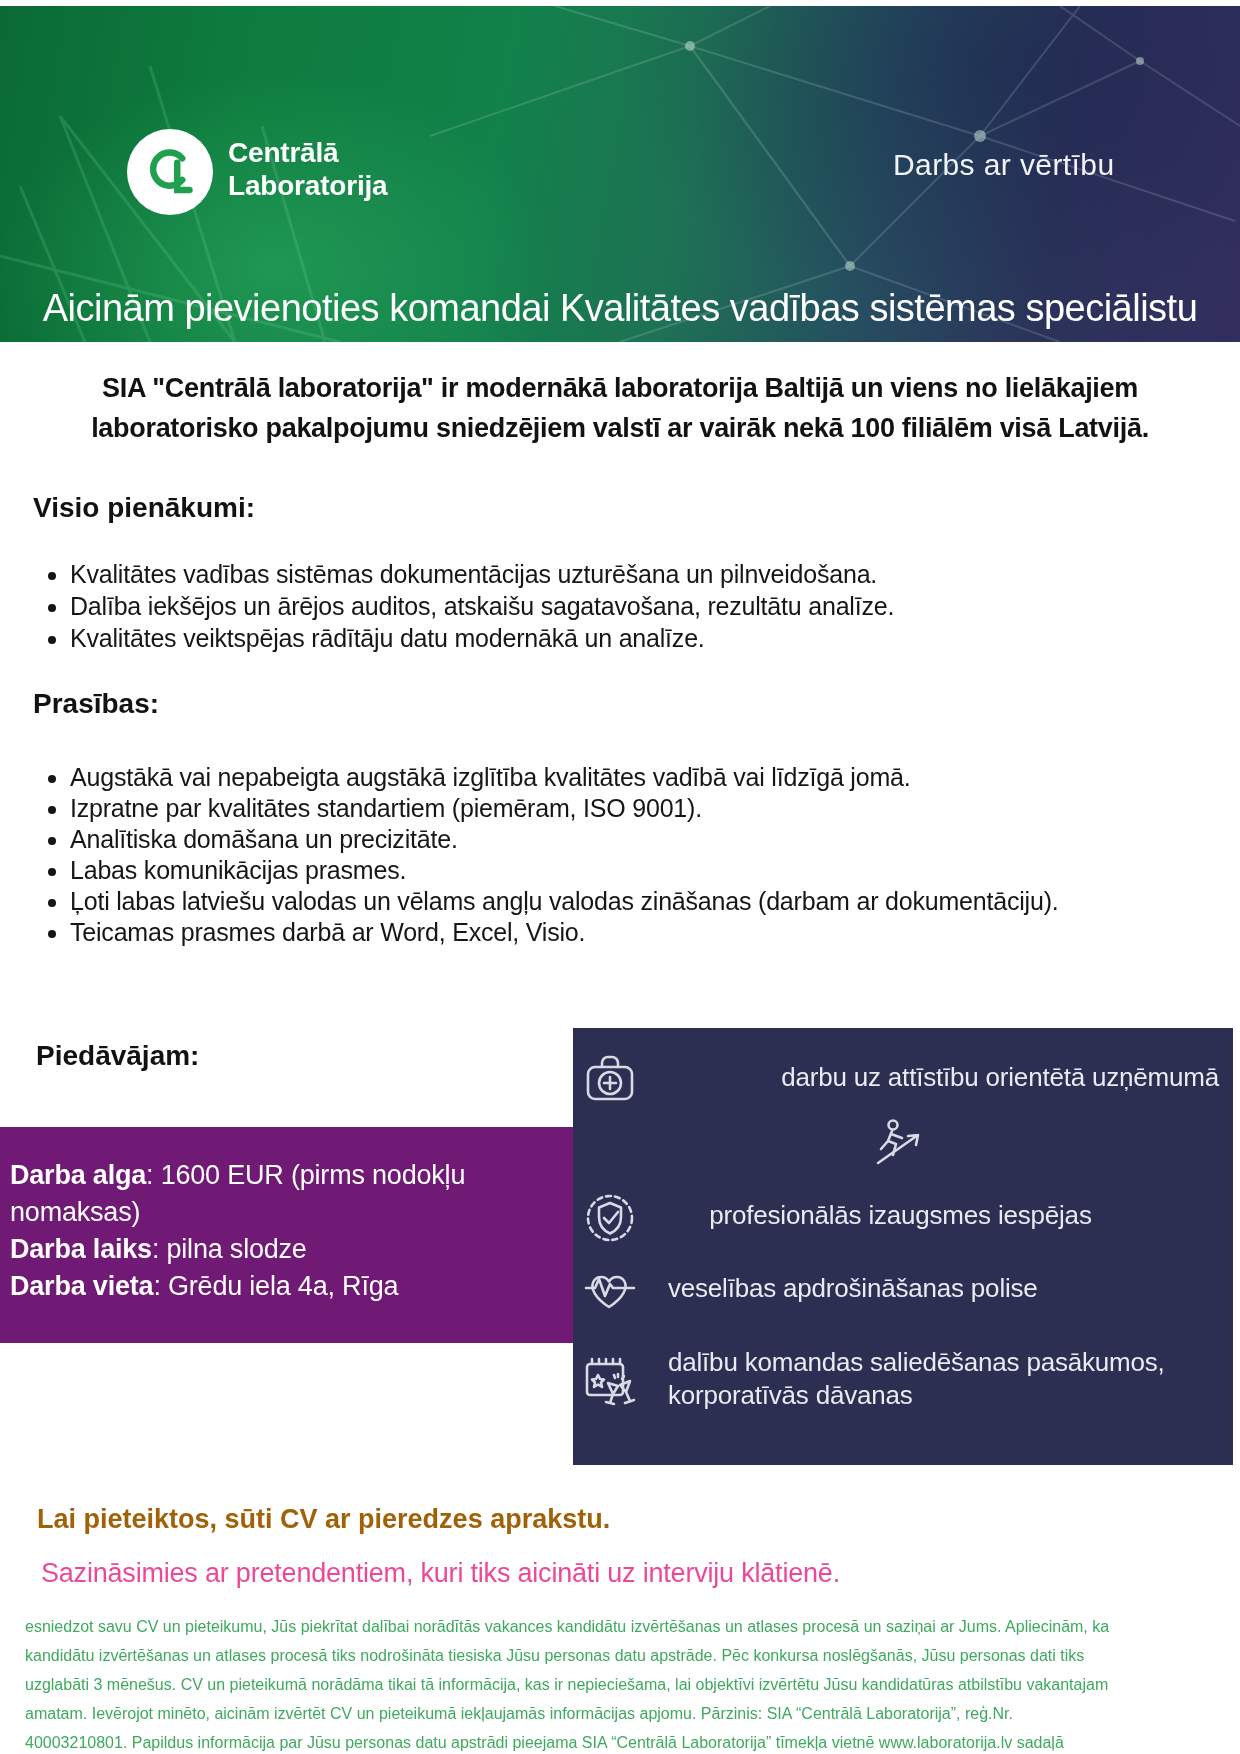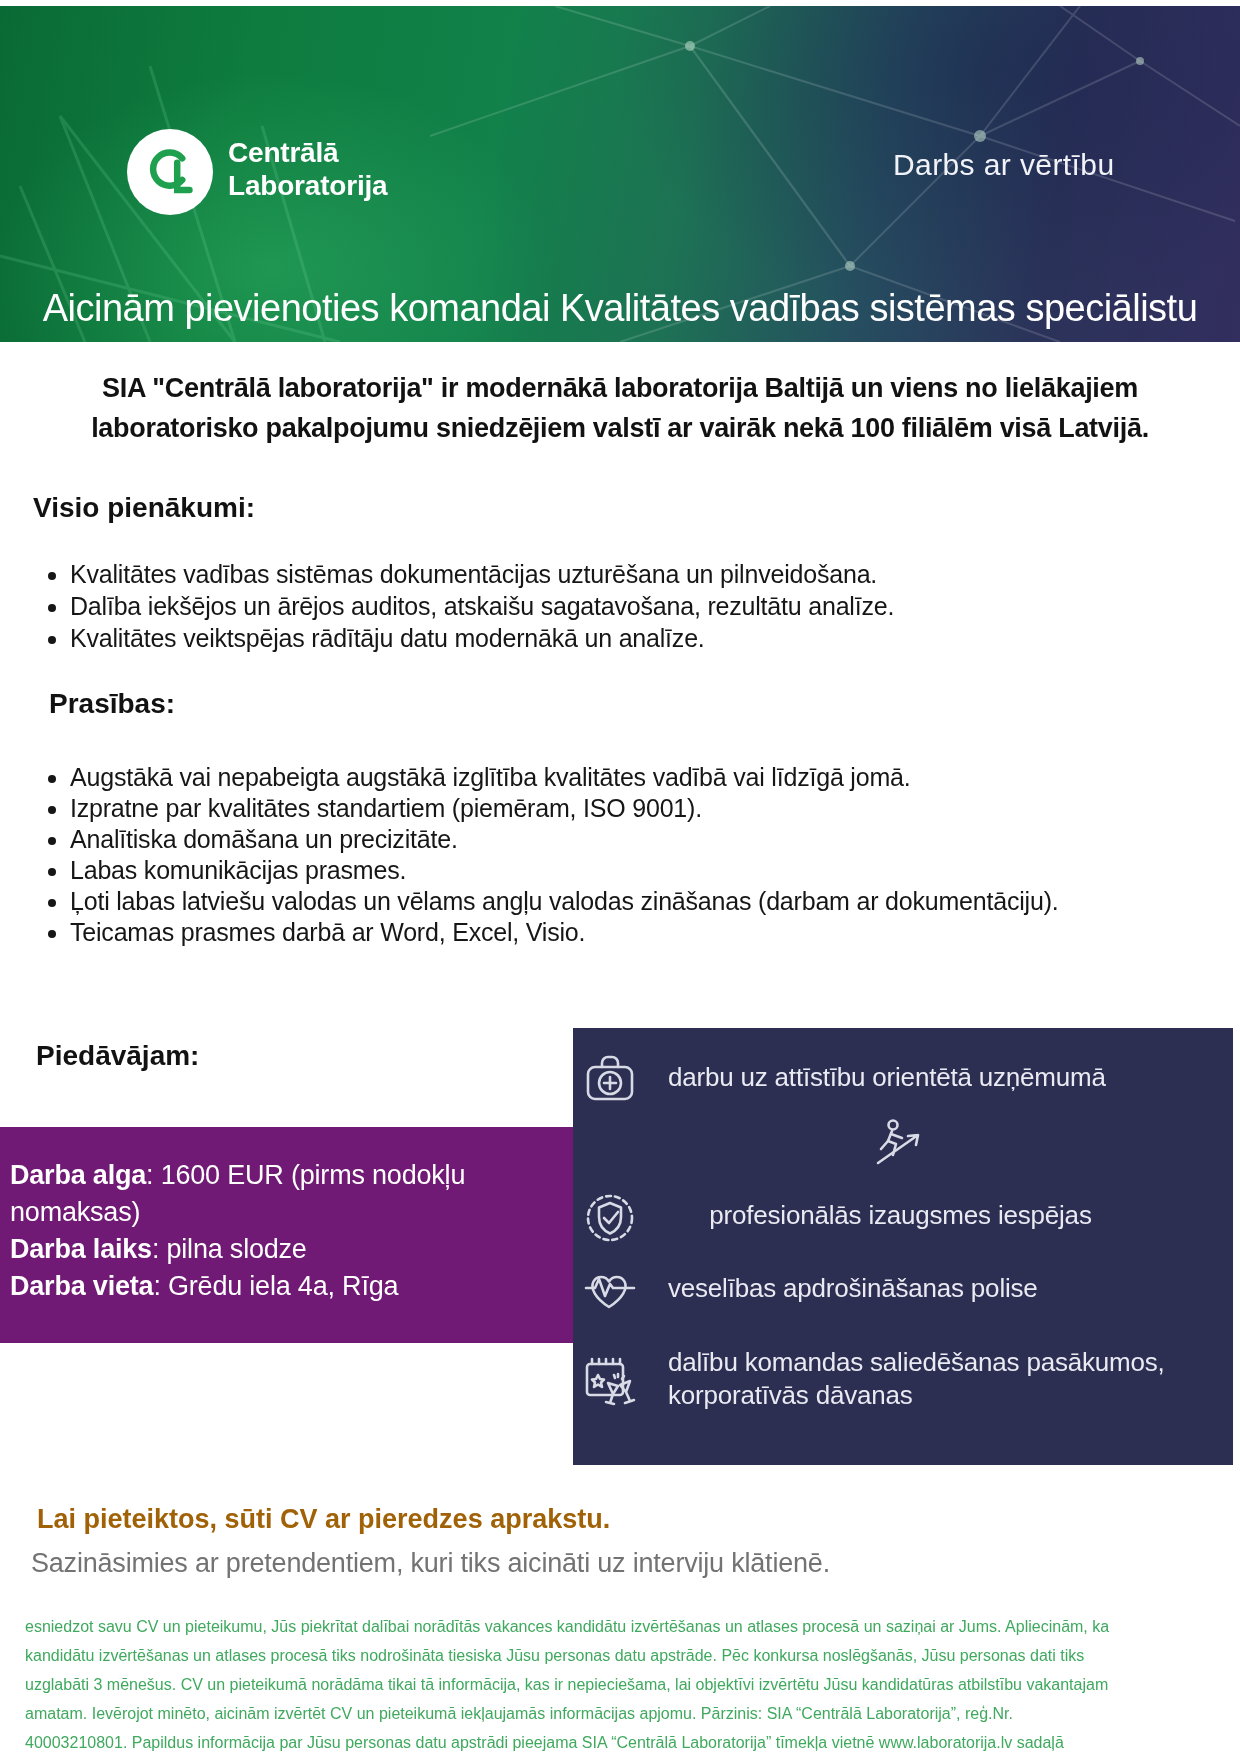--- a/index.html
+++ b/index.html
@@ -32,49 +32,49 @@
     position:absolute;left:0;right:0;bottom:12px;margin:0;text-align:center;color:#ffffff;
     font-size:38px;font-weight:400;letter-spacing:-0.5px;
   }
   
   .intro{
     position:absolute;top:368px;left:60px;width:1120px;margin:0;text-align:center;
     font-size:27px;font-weight:700;line-height:40px;color:#121212;letter-spacing:-0.3px;
   }
   .section-title{position:absolute;left:33px;margin:0;font-size:28px;font-weight:700;color:#121212;}
   #duties-title{top:492px;}
-  #requirements-title{top:688px;margin-left:16px;}
+  #requirements-title{top:688px;}
   #offer-title{top:1040px;left:36px;}
   .bullet-list{
     position:absolute;left:40px;margin:0;padding-left:30px;list-style:disc;
     font-size:25px;line-height:32px;color:#161616;letter-spacing:-0.2px;
   }
   #duties-list{top:558px;}
   #requirements-list{top:762px;line-height:31px;}
   
   .green-box{
     position:absolute;left:0;top:1127px;width:573px;height:216px;background:#701a75;
     box-sizing:border-box;padding:30px 46px 0 10px;color:#ffffff;
     font-size:27px;line-height:37px;letter-spacing:-0.2px;
   }
   .green-box strong{font-weight:700;}
   .navy-box{
     position:absolute;left:573px;top:1028px;width:660px;height:437px;background:#2c2e52;
   }
   .benefit{position:absolute;left:9px;right:14px;height:70px;display:flex;align-items:center;gap:30px;color:#e9eaf2;}
   .benefit svg{flex:0 0 56px;}
   .benefit-text{font-size:26px;line-height:33px;letter-spacing:-0.2px;}
-  #benefit-0{top:14px;}
+  #benefit-0{top:14px;justify-content:space-between;}
   #benefit-1{top:85px;flex-direction:column;}
   #benefit-2{top:155px;}
   #benefit-3{top:225px;}
   #benefit-4{top:306px;height:90px;}
   
   .cta{position:absolute;left:25px;top:1492px;margin:12px;font-size:27px;font-weight:700;color:#a16207;}
-  .note{position:absolute;left:25px;top:1542px;margin:6px;font-size:27px;color:#737373;letter-spacing:-0.2px;}
+  .note{position:absolute;left:25px;top:1542px;margin:16px;font-size:27px;color:#ec4899;letter-spacing:-0.2px;}
   .legal{
     position:absolute;left:25px;top:1612px;width:1088px;margin:0;
     font-size:16px;line-height:29px;color:#3fa95e;
   }
   .icon-stroke{fill:none;stroke:#d8dae6;stroke-width:2.6;stroke-linecap:round;stroke-linejoin:round;}
   .mono-stroke{fill:none;stroke:#1fa04e;stroke-linecap:round;stroke-linejoin:miter;}
 </style>
 </head>
 <body>
 

